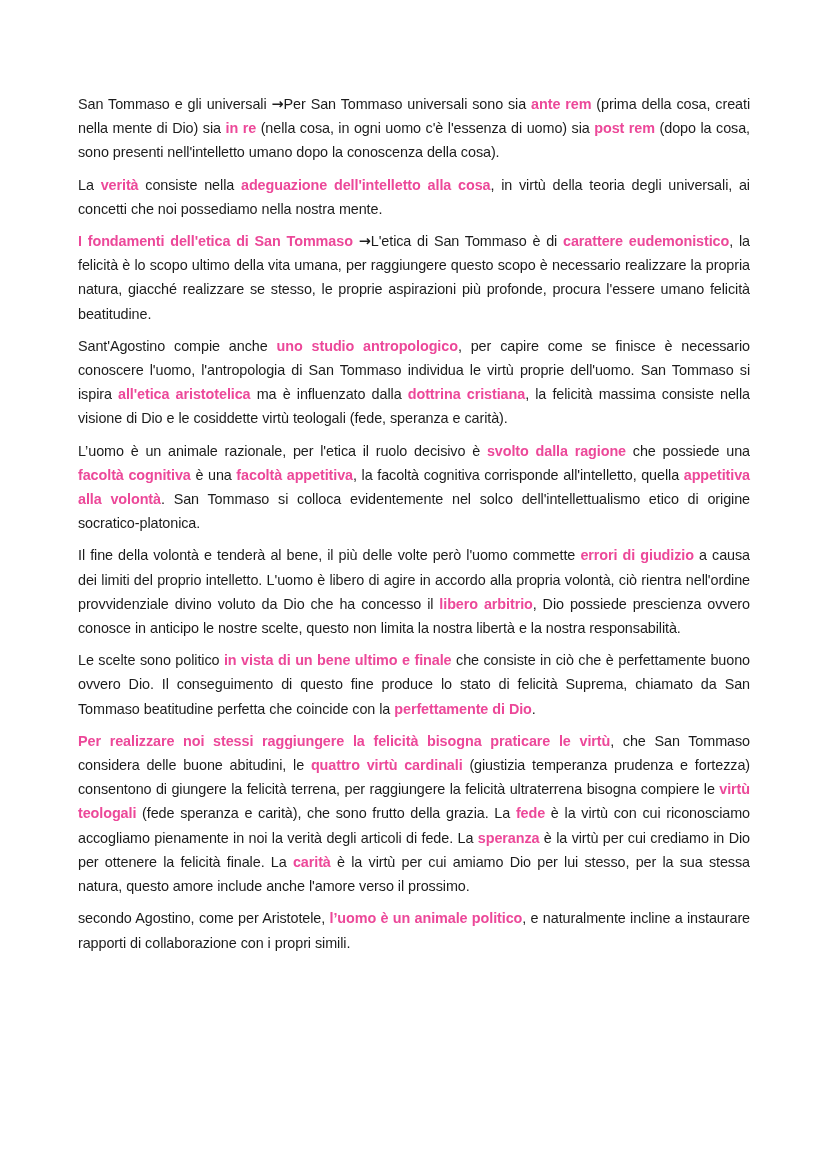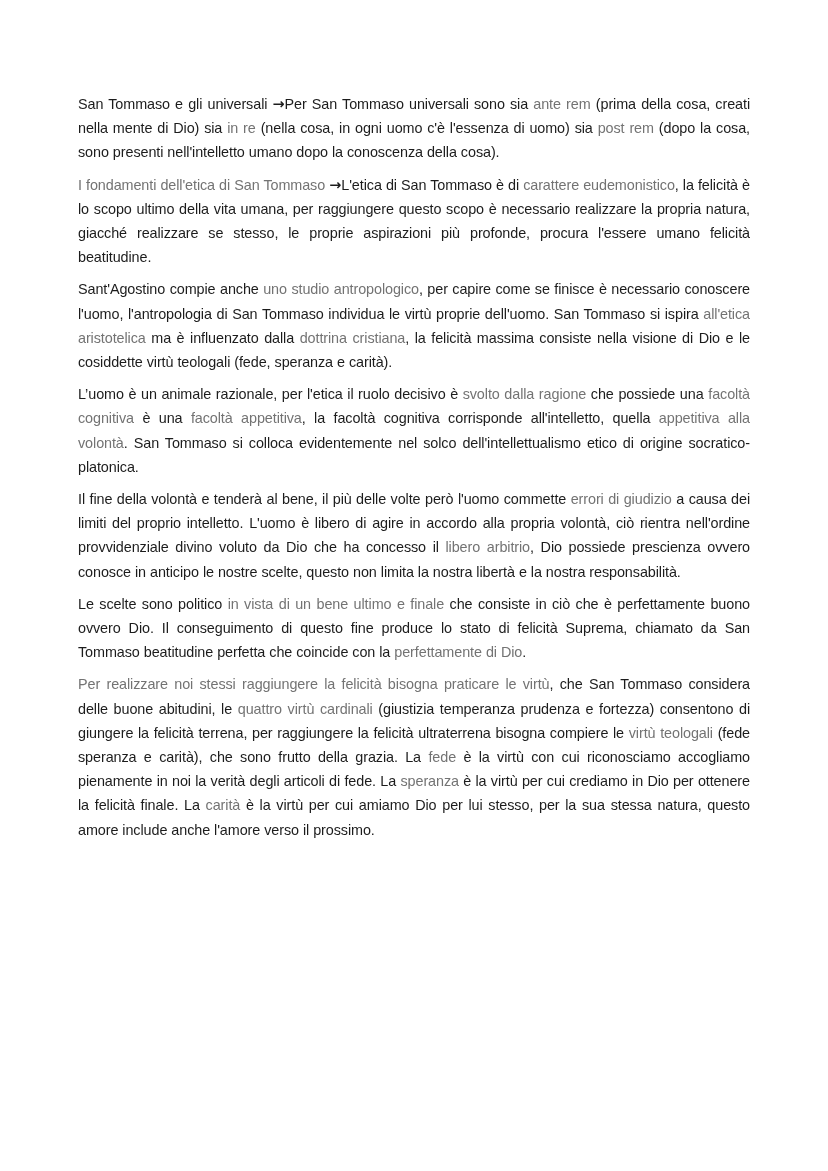--- a/index.html
+++ b/index.html
@@ -38,36 +38,38 @@
     text-justify: inter-word;
     letter-spacing: -0.09px;
     word-spacing: 0.1px;
     color: #1c1c1c;
     hyphens: none;
   }
   p.para:last-child {
     margin-bottom: 0;
   }
   b, strong {
-    font-weight: 400;
-    color: #737373;
+    font-weight: 700;
+    color: #ec4899;
   }
   .arrow {
     font-family: "DejaVu Sans", sans-serif;
     font-weight: 700;
     font-size: 14.4px;
     letter-spacing: 0;
   }
 </style>
 </head>
 <body>
 
 <div class="page">
   <div class="content">
       <p class="para"><span>San Tommaso e gli universali </span><span class="arrow">→</span><span>Per San Tommaso universali sono sia </span><strong>ante rem</strong><span> (prima della cosa, creati nella mente di Dio) sia </span><strong>in re</strong><span> (nella cosa, in ogni uomo c'è l'essenza di uomo) sia </span><strong>post rem</strong><span> (dopo la cosa, sono presenti nell'intelletto umano dopo la conoscenza della cosa).</span></p>
+      <p class="para"><span>La </span><strong>verità</strong><span> consiste nella </span><strong>adeguazione dell'intelletto alla cosa</strong><span>, in virtù della teoria degli universali, ai concetti che noi possediamo nella nostra mente.</span></p>
       <p class="para"><strong>I fondamenti dell'etica di San Tommaso </strong><span class="arrow">→</span><span>L'etica di San Tommaso è di </span><strong>carattere eudemonistico</strong><span>, la felicità è lo scopo ultimo della vita umana, per raggiungere questo scopo è necessario realizzare la propria natura, giacché realizzare se stesso, le proprie aspirazioni più profonde, procura l'essere umano felicità beatitudine.</span></p>
       <p class="para"><span>Sant'Agostino compie anche </span><strong>uno studio antropologico</strong><span>, per capire come se finisce è necessario conoscere l'uomo, l'antropologia di San Tommaso individua le virtù proprie dell'uomo. San Tommaso si ispira </span><strong>all'etica aristotelica</strong><span> ma è influenzato dalla </span><strong>dottrina cristiana</strong><span>, la felicità massima consiste nella visione di Dio e le cosiddette virtù teologali (fede, speranza e carità).</span></p>
       <p class="para"><span>L’uomo è un animale razionale, per l'etica il ruolo decisivo è </span><strong>svolto dalla ragione</strong><span> che possiede una </span><strong>facoltà cognitiva</strong><span> è una </span><strong>facoltà appetitiva</strong><span>, la facoltà cognitiva corrisponde all'intelletto, quella </span><strong>appetitiva alla volontà</strong><span>. San Tommaso si colloca evidentemente nel solco dell'intellettualismo etico di origine socratico-platonica.</span></p>
       <p class="para"><span>Il fine della volontà e tenderà al bene, il più delle volte però l'uomo commette </span><strong>errori di giudizio</strong><span> a causa dei limiti del proprio intelletto. L'uomo è libero di agire in accordo alla propria volontà, ciò rientra nell'ordine provvidenziale divino voluto da Dio che ha concesso il </span><strong>libero arbitrio</strong><span>, Dio possiede prescienza ovvero conosce in anticipo le nostre scelte, questo non limita la nostra libertà e la nostra responsabilità.</span></p>
       <p class="para"><span>Le scelte sono politico </span><strong>in vista di un bene ultimo e finale</strong><span> che consiste in ciò che è perfettamente buono ovvero Dio. Il conseguimento di questo fine produce lo stato di felicità Suprema, chiamato da San Tommaso beatitudine perfetta che coincide con la </span><strong>perfettamente di Dio</strong><span>.</span></p>
       <p class="para"><strong>Per realizzare noi stessi raggiungere la felicità bisogna praticare le virtù</strong><span>, che San Tommaso considera delle buone abitudini, le </span><strong>quattro virtù cardinali</strong><span> (giustizia temperanza prudenza e fortezza) consentono di giungere la felicità terrena, per raggiungere la felicità ultraterrena bisogna compiere le </span><strong>virtù teologali</strong><span> (fede speranza e carità), che sono frutto della grazia. La </span><strong>fede</strong><span> è la virtù con cui riconosciamo accogliamo pienamente in noi la verità degli articoli di fede. La </span><strong>speranza</strong><span> è la virtù per cui crediamo in Dio per ottenere la felicità finale. La </span><strong>carità</strong><span> è la virtù per cui amiamo Dio per lui stesso, per la sua stessa natura, questo amore include anche l'amore verso il prossimo.</span></p>
+      <p class="para"><span>secondo Agostino, come per Aristotele, </span><strong>l’uomo è un animale politico</strong><span>, e naturalmente incline a instaurare rapporti di collaborazione con i propri simili.</span></p>
     </div>
 </div>
 
 </body></html>

